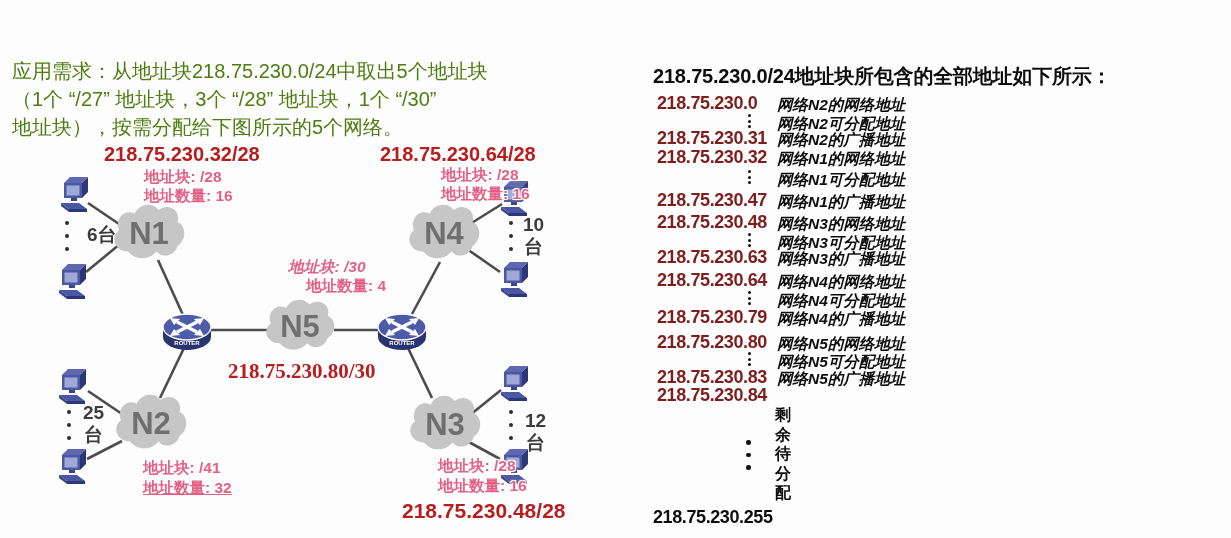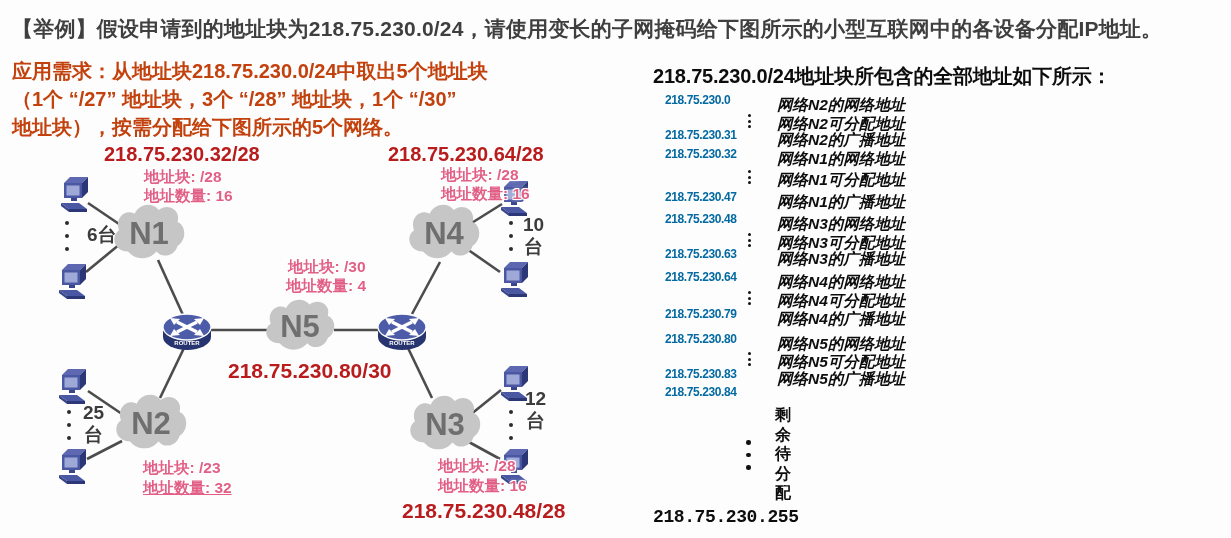--- a/index.html
+++ b/index.html
@@ -1,48 +1,47 @@
 <!DOCTYPE html>
 <html><head>
 <meta charset="utf-8">
 <style>
   html,body{margin:0;padding:0;background:#fdfdfd;}
   .canvas{position:relative;width:1231px;height:538px;background:#fdfdfd;overflow:hidden;
           font-family:"Liberation Sans","DejaVu Sans",sans-serif;}
   .abs{position:absolute;}
   .page-title{left:12px;top:15px;width:1215px;font-size:21px;font-weight:bold;color:#3f3f3f;letter-spacing:0.2px;white-space:nowrap;}
-  .requirement{left:12px;top:57px;width:630px;font-size:20px;font-weight:bold;color:#c2410c;
+  .requirement{left:12px;top:57px;width:630px;font-size:20px;font-weight:normal;color:#4d7c0f;
                line-height:28px;white-space:pre-line;}
   svg.diagram{position:absolute;left:0;top:0;}
   .glow{text-shadow:-1px -1px 0 #fff,1px -1px 0 #fff,-1px 1px 0 #fff,1px 1px 0 #fff,0 0 4px #fff;}
   .ip-big{font-size:19px;font-weight:bold;color:#b91c1c;white-space:nowrap;}
   .lbl-pink{font-size:15.5px;font-weight:bold;color:#e25f86;white-space:nowrap;margin-left:38px;}
   .hosts{font-size:19px;font-weight:bold;color:#3c3c3c;line-height:22px;white-space:pre-line;text-align:center;}
   .vdots{display:flex;flex-direction:column;gap:9px;}
   .vdots .d{width:4px;height:4px;border-radius:50%;background:#2c2c2c;}
   
   .addr-table{left:653px;top:63px;width:575px;height:470px;}
   .addr-header{position:absolute;left:0;top:0;font-size:20px;font-weight:bold;color:#0d0d0d;white-space:nowrap;letter-spacing:-0.2px;}
   .t-row{position:absolute;left:0;height:18px;}
-  .t-ip{position:absolute;left:12px;top:0;font-size:12px;font-weight:bold;color:#0369a1;letter-spacing:-0.4px;white-space:nowrap;}
+  .t-ip{position:absolute;left:4px;top:0;font-size:18px;font-weight:bold;color:#7f1d1d;letter-spacing:-0.4px;white-space:nowrap;}
   .t-desc{position:absolute;left:124px;top:2px;font-size:15.5px;font-weight:bold;color:#0d0d0d;white-space:nowrap;font-style:italic;}
   .t-dots{position:absolute;left:95px;top:2px;display:flex;flex-direction:column;gap:2.5px;}
   .t-dots .d{width:3px;height:3px;border-radius:50%;background:#111;}
   .rem-label{position:absolute;left:122px;top:342px;font-size:16px;font-weight:bold;color:#0d0d0d;
              line-height:19.5px;white-space:pre-line;text-align:center;}
   .rem-dots{position:absolute;left:93px;top:377px;display:flex;flex-direction:column;gap:8px;}
   .rem-dots .d{width:4.5px;height:4.5px;border-radius:50%;background:#111;}
-  .last-ip{position:absolute;left:0;top:444px;font-size:18px;font-weight:bold;color:#0d0d0d;letter-spacing:-0.4px;white-space:nowrap;font-family:Liberation Mono, monospace;}
+  .last-ip{position:absolute;left:0;top:444px;font-size:18px;font-weight:bold;color:#0d0d0d;letter-spacing:-0.4px;white-space:nowrap;}
 </style>
 </head>
 <body>
 
 <div class="canvas">
 
-  <div class="abs page-title">【举例】假设申请到的地址块为218.75.230.0/24，请使用变长的子网掩码给下图所示的小型互联网中的各设备分配IP地址。</div>
   <div class="abs requirement">应用需求：从地址块218.75.230.0/24中取出5个地址块
 （1个 “/27” 地址块，3个 “/28” 地址块，1个 “/30”
 地址块），按需分配给下图所示的5个网络。</div>
 
   <svg class="diagram" width="660" height="538" viewBox="0 0 660 538">
     <defs>
       <g id="cloud">
         <path d="M -28 20 C -46 20 -52 4 -40 -3 C -46 -16 -32 -27 -19 -21 C -13 -32 5 -34 13 -25 C 25 -33 43 -25 38 -12 C 50 -8 50 8 38 14 C 34 25 18 28 10 20 C 0 30 -18 30 -28 20 Z" fill="#c6c6c6"></path>
       </g>
       <g id="pc">
@@ -108,29 +107,29 @@
     <use href="#pc" x="499" y="446"></use>
 
     <use href="#router" x="161" y="308"></use>
     <use href="#router" x="376" y="308"></use>
   </svg>
 
   <div class="abs ip-big glow" style="left:104px;top:143px;font-size:20px;">218.75.230.32/28</div>
   <div class="abs lbl-pink glow" style="left:106px;top:167px;">地址块: /28</div>
   <div class="abs lbl-pink glow" style="left:106px;top:186px;">地址数量: 16</div>
 
-  <div class="abs ip-big glow" style="left:388px;top:143px;font-size:20px;">218.75.230.64/28</div>
+  <div class="abs ip-big glow" style="left:380px;top:143px;font-size:20px;">218.75.230.64/28</div>
   <div class="abs lbl-pink glow" style="left:403px;top:165px;">地址块: /28</div>
   <div class="abs lbl-pink glow" style="left:403px;top:184px;">地址数量: 16</div>
 
-  <div class="abs lbl-pink glow" style="left:250px;top:257px;">地址块: /30</div>
-  <div class="abs lbl-pink glow" style="left:248px;top:276px;">地址数量: 4</div>
-  <div class="abs ip-big glow" style="left:228px;top:359px;font-size:21px;">218.75.230.80/30</div>
-
-  <div class="abs lbl-pink glow" style="left:105px;top:458px;">地址块: /23</div>
+  <div class="abs lbl-pink glow" style="left:250px;top:257px;font-style:italic;">地址块: /30</div>
+  <div class="abs lbl-pink glow" style="left:268px;top:276px;">地址数量: 4</div>
+  <div class="abs ip-big glow" style="left:228px;top:359px;font-size:21px;font-family:Liberation Serif, serif;">218.75.230.80/30</div>
+
+  <div class="abs lbl-pink glow" style="left:105px;top:458px;">地址块: /41</div>
   <div class="abs lbl-pink glow" style="left:105px;top:478px;text-decoration:underline;">地址数量: 32</div>
 
   <div class="abs lbl-pink glow" style="left:400px;top:456px;">地址块: /28</div>
   <div class="abs lbl-pink glow" style="left:400px;top:476px;">地址数量: 16</div>
   <div class="abs ip-big glow" style="left:402px;top:499px;font-size:21px;">218.75.230.48/28</div>
 
   <div class="abs vdots" style="left:65px;top:221px;">
       <span class="d"></span>
       <span class="d"></span>
       <span class="d"></span>
@@ -151,21 +150,21 @@
       <span class="d"></span>
     </div>
   <div class="abs hosts" style="left:83px;top:402px;">25
 台</div>
 
   <div class="abs vdots" style="left:509px;top:410px;">
       <span class="d"></span>
       <span class="d"></span>
       <span class="d"></span>
     </div>
-  <div class="abs hosts" style="left:525px;top:388px;">12
+  <div class="abs hosts" style="left:525px;top:410px;">12
 台</div>
 
   <div class="abs addr-table">
     <div class="addr-header">218.75.230.0/24地址块所包含的全部地址如下所示：</div>
 
     <div class="t-row" style="top:30px;">
         <span class="t-ip">218.75.230.0</span>
         <span class="t-desc">网络N2的网络地址</span>
       </div>
     <div class="t-row" style="top:49px;">

